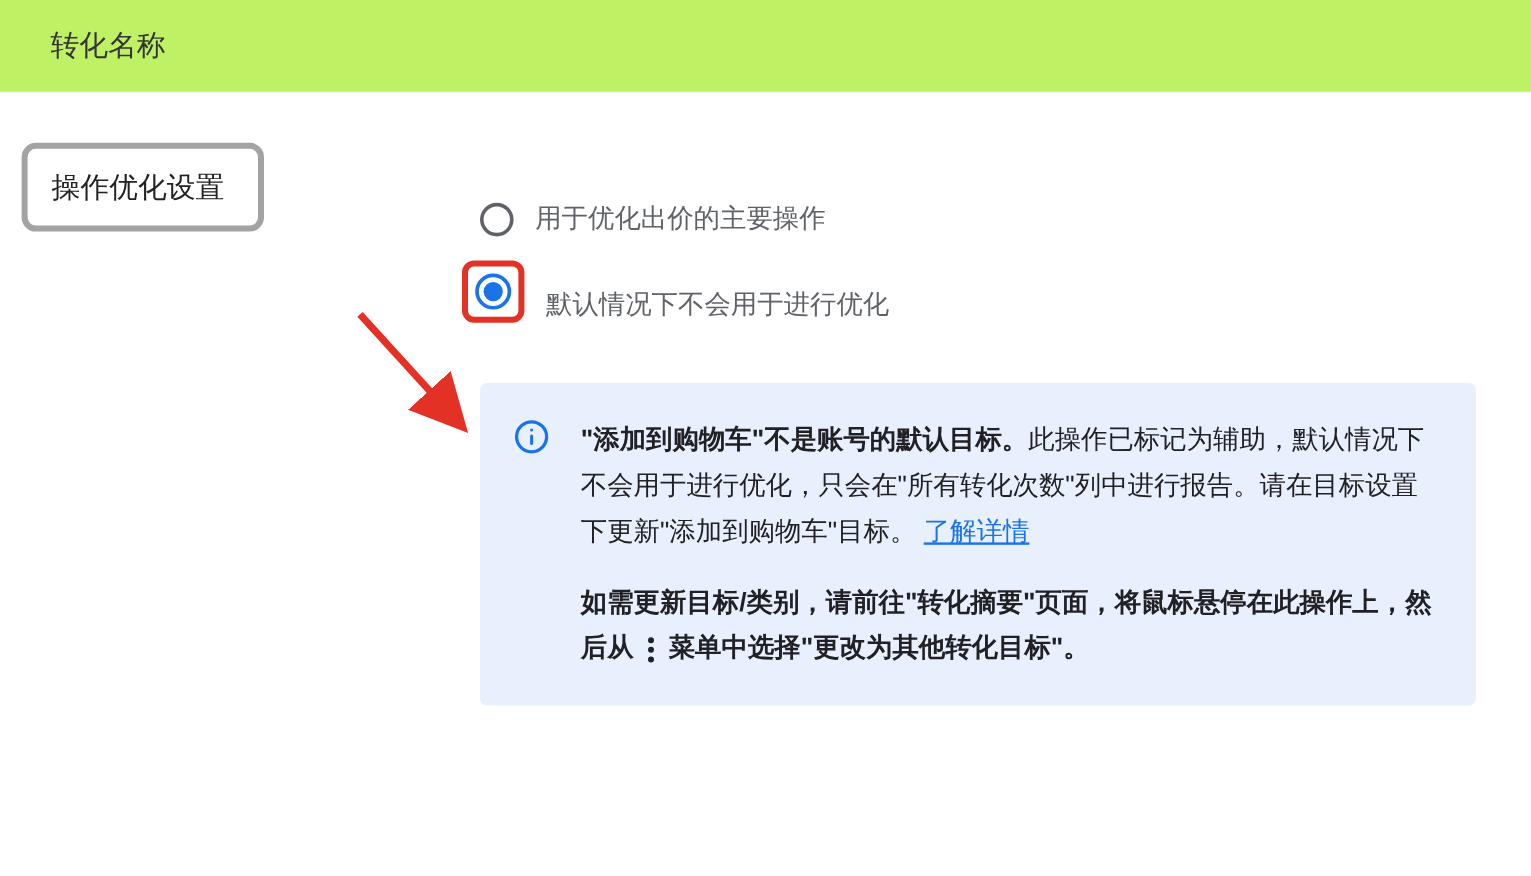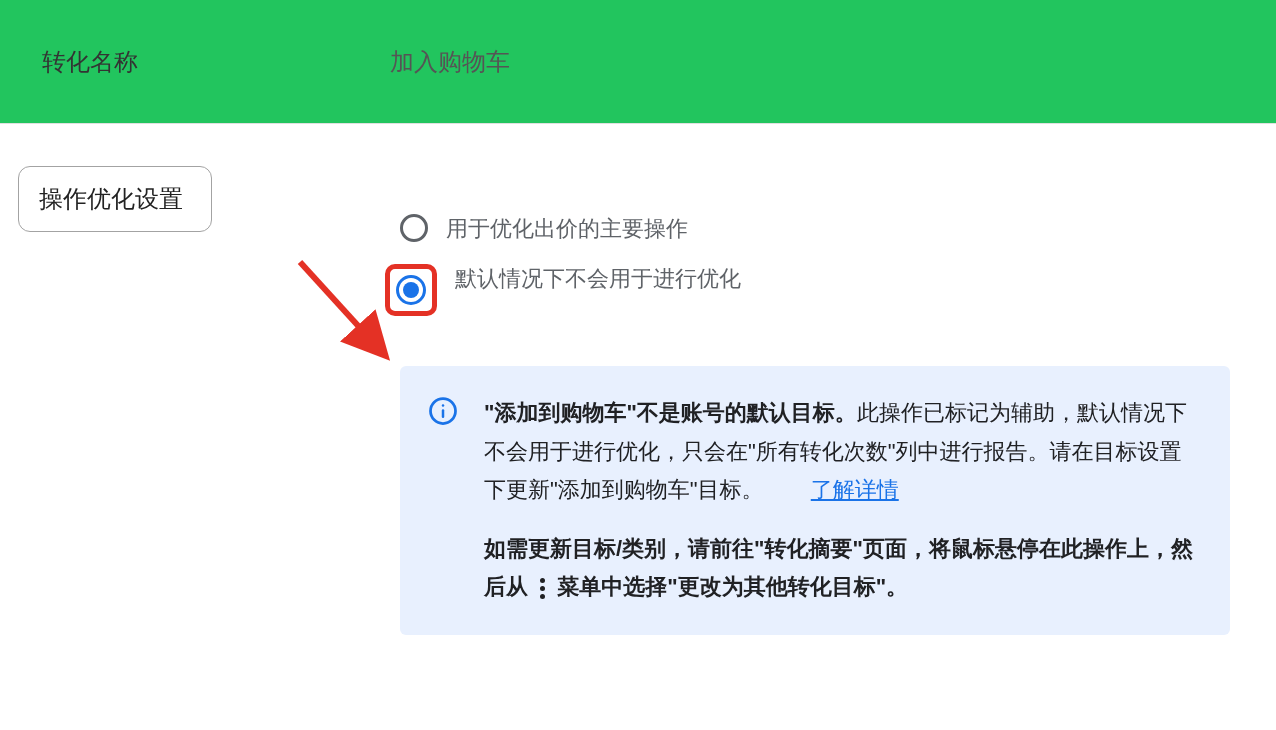--- a/index.html
+++ b/index.html
@@ -12,22 +12,22 @@
   }
   .page {
     width: 1276px;
     height: 730px;
     position: relative;
     background: #fff;
   }
   .header-row {
     display: flex;
     align-items: center;
-    height: 124px;
-    background: #22c55e;
+    height: 77px;
+    background: #bef264;
     border-bottom: 1px solid #e0e0e0;
     box-shadow: 0 1px 2px rgba(0,0,0,0.05);
   }
   .header-label {
     font-size: 24px;
     color: #333;
     padding-left: 42px;
     width: 390px;
   }
   .header-value {
@@ -42,21 +42,21 @@
     display: flex;
     padding-top: 12px;
   }
   .section-left {
     width: 390px;
     padding-left: 18px;
     padding-top: 0;
   }
   .section-title-box {
     display: inline-block;
-    border: 1px solid #a3a3a3;
+    border: 5px solid #a3a3a3;
     border-radius: 12px;
     padding: 16px 28px 16px 20px;
     font-size: 24px;
     color: #222;
     font-weight: 500;
     margin-top: 0;
   }
   .section-right {
     flex: 1;
     padding-right: 40px;
@@ -67,21 +67,21 @@
     color: #5f6368;
     line-height: 1.7;
     margin-bottom: 32px;
     max-width: 820px;
   }
   .radio-group {
     margin-bottom: 50px;
   }
   .radio-option {
     display: flex;
-    align-items: flex-start;
+    align-items: flex-end;
     gap: 18px;
     margin-bottom: 20px;
     position: relative;
   }
   .radio-unselected {
     width: 28px;
     height: 28px;
     border: 3px solid #5f6368;
     border-radius: 50%;
     flex-shrink: 0;
@@ -144,21 +144,20 @@
   .info-p2 {
     margin: 0;
   }
   .info-bold {
     font-weight: 700;
   }
   .info-link {
     color: #1a73e8;
     text-decoration: underline;
     cursor: pointer;
-    margin-left: 41px;
   }
   .kebab-icon {
     display: inline-flex;
     flex-direction: column;
     gap: 3px;
     vertical-align: middle;
     margin: 0 6px;
   }
   .kebab-dot {
     width: 5px;
@@ -173,21 +172,20 @@
     pointer-events: none;
   }
 </style>
 </head>
 <body>
 
 <div class="page">
 
   <div class="header-row">
     <div class="header-label">转化名称</div>
-    <div class="header-value">加入购物车</div>
   </div>
 
   <div class="gap"></div>
 
   <div class="section-row">
     <div class="section-left">
       <div class="section-title-box">
         <span>操作优化设置</span>
       </div>
     </div>

